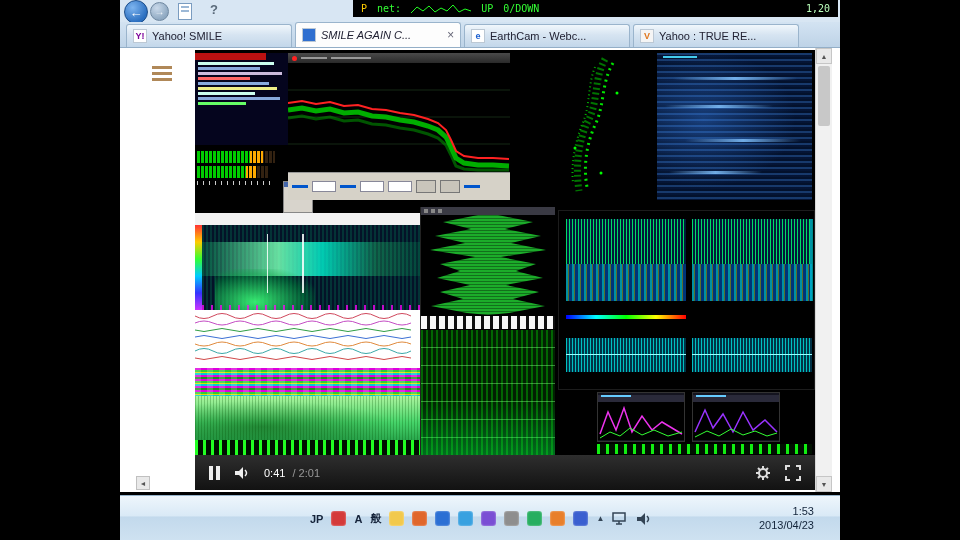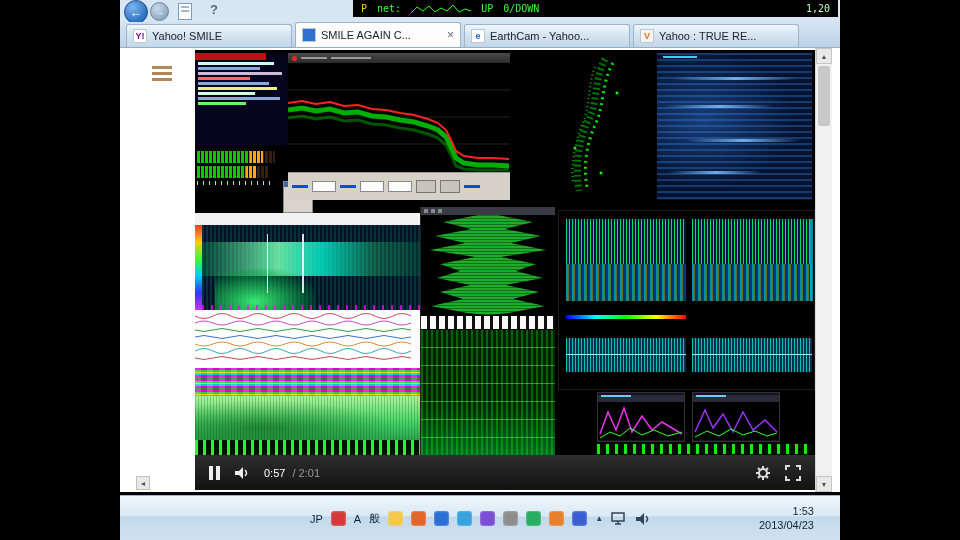--- a/index.html
+++ b/index.html
@@ -24,21 +24,21 @@
   #netbar .amber{color:#fc0;}
   #netbar .val{margin-left:auto;color:#bfb;}
 
   
   #tabbar{position:absolute;left:0;top:22px;width:720px;height:26px;
     background:linear-gradient(180deg,#d3e3f2,#bed3e7);border-bottom:1px solid #93aec7;
     display:flex;align-items:flex-end;padding-left:6px;box-sizing:border-box;gap:3px;}
   .tab{width:166px;height:23px;display:flex;align-items:center;gap:5px;padding:0 6px;box-sizing:border-box;
     background:linear-gradient(180deg,#f1f7fc,#d6e4f1 45%,#c3d7ea);border:1px solid #9ab4cc;border-bottom:none;
     border-radius:3px 3px 0 0;font-size:11px;color:#223;white-space:nowrap;overflow:hidden;}
-  .tab.active{background:#fdfdfd;height:25px;}
+  .tab.active{background:#fdfdfd;height:25px;font-style:italic;}
   .fav{width:14px;height:14px;flex:0 0 14px;border:1px solid #bcc8d4;box-sizing:border-box;
     display:flex;align-items:center;justify-content:center;font-size:9px;font-weight:bold;}
   .tab .close{margin-left:auto;color:#667;font-size:12px;}
 
   
   #content{position:absolute;left:0;top:48px;width:720px;height:444px;background:#fff;}
   #hamburger{position:absolute;left:32px;top:18px;width:20px;}
   #hamburger i{display:block;height:3px;margin-bottom:3px;background:#b08858;}
   #video{position:absolute;left:75px;top:2px;width:620px;height:440px;background:#000;overflow:hidden;}
 
@@ -148,21 +148,21 @@
   .sbtn{position:absolute;left:0;width:16px;height:16px;background:#e9e9e9;border:1px solid #c6c6c6;box-sizing:border-box;
     font-size:7px;color:#555;display:flex;align-items:center;justify-content:center;}
   #sthumb{position:absolute;left:2px;top:18px;width:12px;height:60px;background:#c8c8c8;border-radius:2px;}
   #hleft{position:absolute;left:16px;top:428px;width:14px;height:14px;background:#e9e9e9;border:1px solid #c0c0c0;
     box-sizing:border-box;font-size:7px;color:#555;display:flex;align-items:center;justify-content:center;}
 
   
   #taskbar{position:absolute;left:0;top:495px;width:720px;height:45px;
     background:linear-gradient(180deg,#eef6fc,#d9e9f6 45%,#c2d9ec 46%,#cfe2f1);border-top:1px solid #96b4cb;}
   #tray{position:absolute;left:190px;right:26px;top:0;bottom:0;display:flex;align-items:center;gap:8px;}
-  #tray .txt{font-size:11px;color:#15233a;font-weight:normal;}
+  #tray .txt{font-size:11px;color:#15233a;font-weight:bold;}
   .tray-ico{width:15px;height:15px;border-radius:3px;flex:0 0 15px;box-shadow:inset 0 0 2px rgba(255,255,255,.6);}
   #hidden-icons{font-size:8px;color:#345;}
   #clock{margin-left:auto;display:flex;flex-direction:column;align-items:flex-end;
     font-size:11px;color:#13243a;line-height:1.25;}
 </style>
 </head>
 <body>
 
 <div id="stage">
 
@@ -192,21 +192,21 @@
       <span class="fav" style="background: rgb(255, 255, 255); color: rgb(123, 0, 153);">Y!</span>
       <span>Yahoo! SMILE</span>
     </div>
     <div class="tab active">
       <span class="fav" style="background: rgb(47, 111, 208); color: rgb(255, 255, 255);"></span>
       <span>SMILE AGAIN C...</span>
       <span class="close">×</span>
     </div>
     <div class="tab">
       <span class="fav" style="background: rgb(255, 255, 255); color: rgb(26, 95, 208);">e</span>
-      <span>EarthCam - Yahoo...</span>
+      <span>EarthCam - Webc...</span>
     </div>
     <div class="tab">
       <span class="fav" style="background: rgb(245, 245, 245); color: rgb(224, 120, 32);">V</span>
       <span>Yahoo : TRUE RE...</span>
     </div>
   </div>
 
   <div id="content">
     <div id="hamburger">
       <i></i>
@@ -380,21 +380,21 @@
       <div id="controls">
         <div id="pause-btn">
           <i></i>
             <i></i>
         </div>
         <svg width="16" height="16" viewBox="0 0 16 16">
           <polygon points="1,6 5,6 9,2 9,14 5,10 1,10" fill="#eee"></polygon>
           <path d="M11,5 q3,3 0,6" fill="none" stroke="#eee" stroke-width="1.5"></path>
         </svg>
         <div id="time">
-          <span class="cur">0:57</span>
+          <span class="cur">0:41</span>
           <span class="rest">/ 2:01</span>
         </div>
         <div class="spacer"></div>
         <svg width="16" height="16" viewBox="0 0 16 16">
           <circle cx="8" cy="8" r="4" fill="none" stroke="#ddd" stroke-width="2"></circle>
           <path d="M8,1V4 M8,12V15 M1,8H4 M12,8H15 M3,3L5,5 M11,11L13,13 M13,3L11,5 M5,11L3,13" stroke="#ddd" stroke-width="2"></path>
         </svg>
         <svg width="16" height="16" viewBox="0 0 16 16">
           <path d="M1,5V1H5 M11,1H15V5 M15,11V15H11 M5,15H1V11" fill="none" stroke="#ddd" stroke-width="2"></path>
         </svg>

